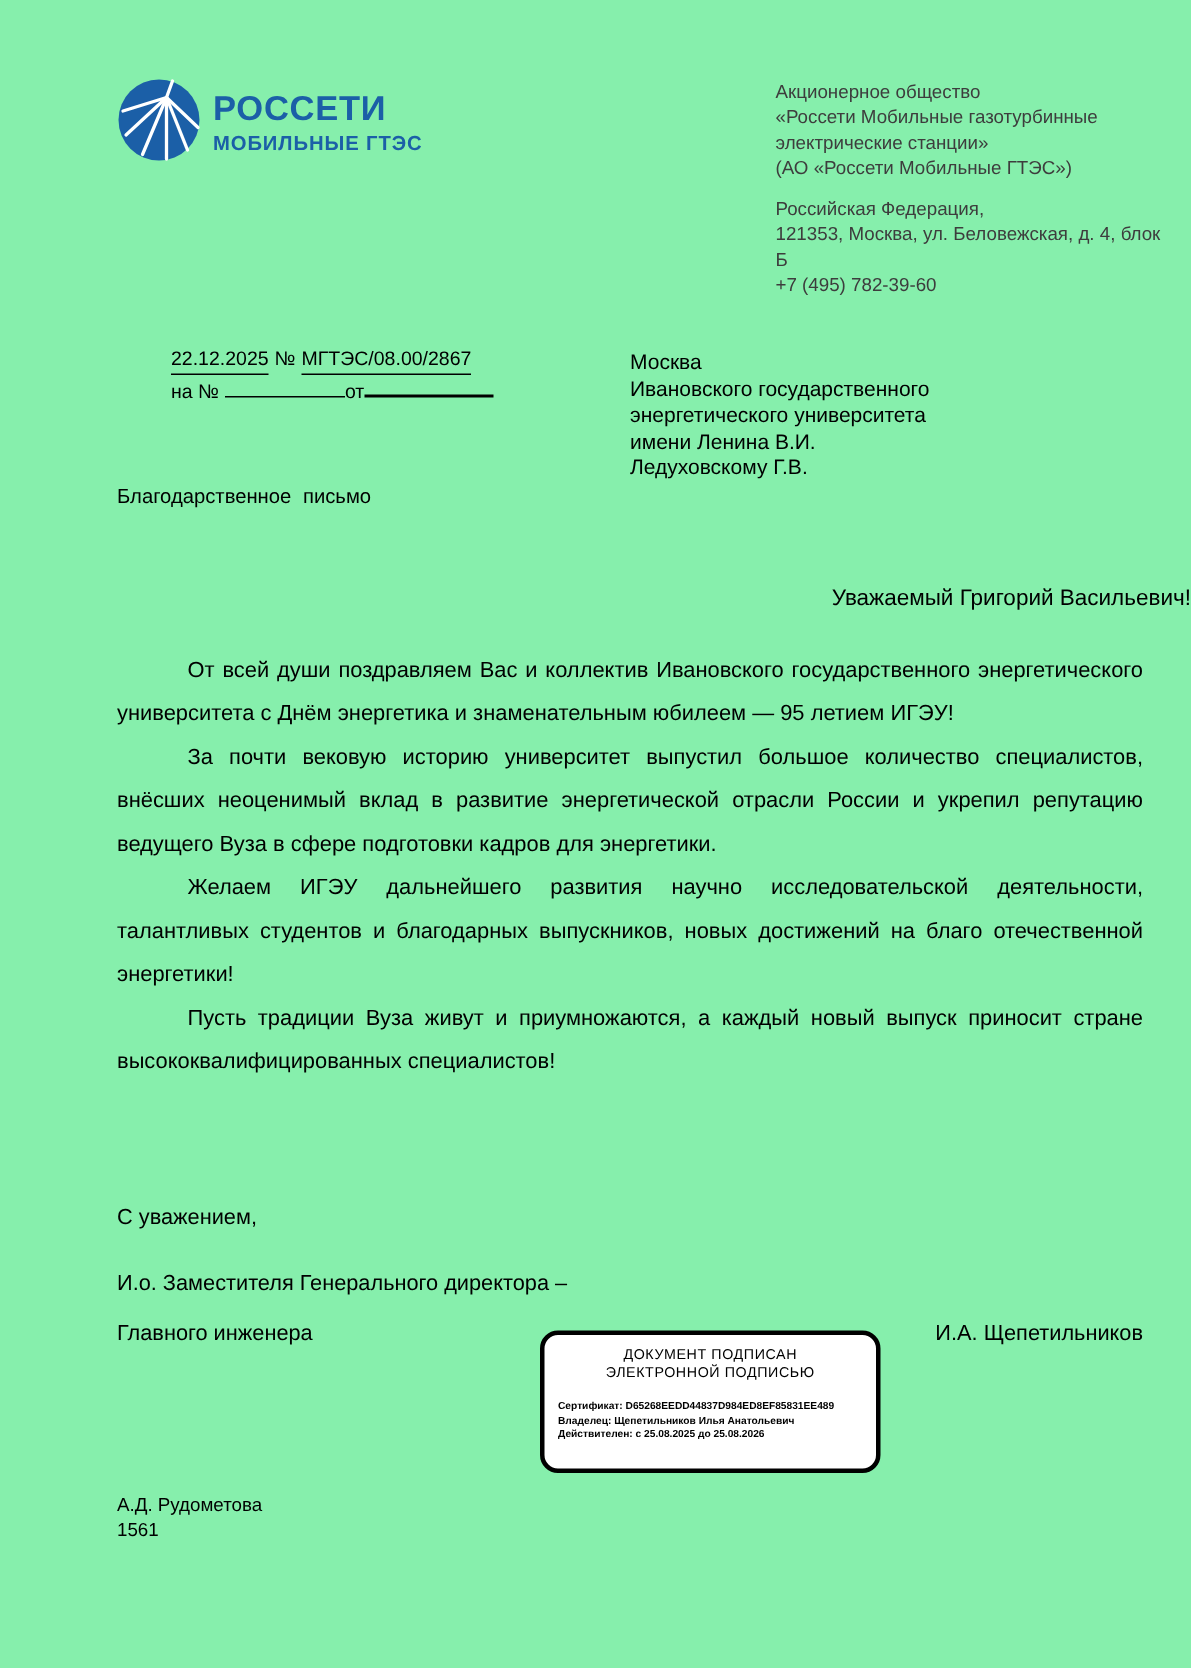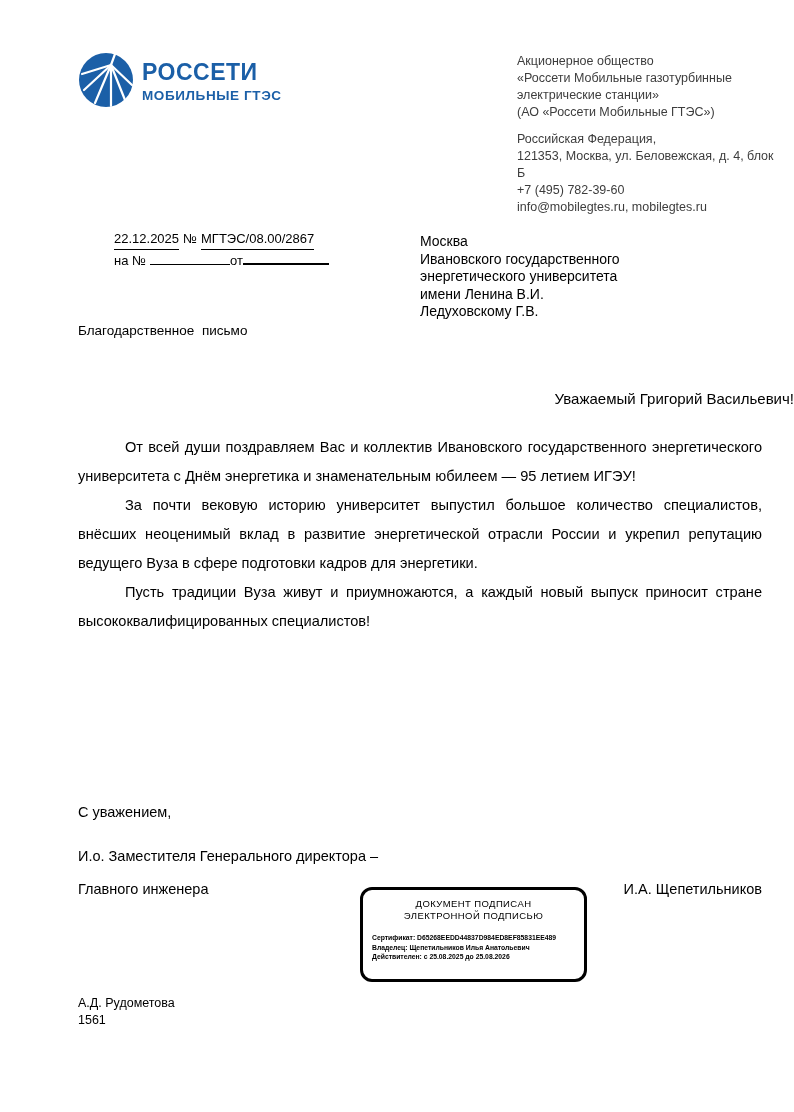--- a/index.html
+++ b/index.html
@@ -1,20 +1,20 @@
 <!DOCTYPE html>
 <html><head>
 <meta charset="utf-8">
 <style>
   html,body{margin:0;padding:0;background:#e8e8e8;}
   .page{
     position:relative;
     width:794px;height:1112px;
     margin:0 auto;
-    background:#ffffff;
+    background:#86efac;
     font-family:"Liberation Sans", sans-serif;
     color:#000;
     overflow:hidden;
   }
   
   .logo{position:absolute;left:78px;top:52px;display:flex;align-items:flex-start;}
   .logo-globe{width:56px;height:56px;display:block;}
   .logo-text{margin-left:8px;padding-top:8px;}
   .logo-brand{font-size:23px;font-weight:800;color:#1b5fa7;letter-spacing:.5px;line-height:24px;}
   .logo-sub{font-size:13.5px;font-weight:700;color:#1b5fa7;letter-spacing:.6px;line-height:17px;margin-top:3px;}
@@ -82,21 +82,20 @@
     <div class="block">
       <div>Акционерное общество</div>
       <div>«Россети Мобильные газотурбинные</div>
       <div>электрические станции»</div>
       <div>(АО «Россети Мобильные ГТЭС»)</div>
     </div>
     <div class="block">
       <div>Российская Федерация,</div>
       <div>121353, Москва, ул. Беловежская, д. 4, блок Б</div>
       <div>+7 (495) 782-39-60</div>
-      <div>info@mobilegtes.ru, mobilegtes.ru</div>
     </div>
   </div>
 
   <div class="ref">
     <div class="ref-row">
       <span class="u">22.12.2025</span>
       <span class="ref-sep">№</span>
       <span class="u">МГТЭС/08.00/2867</span>
     </div>
     <div class="ref-row">
@@ -115,20 +114,21 @@
     <div>Ледуховскому  Г.В.</div>
   </div>
 
   <div class="subject">Благодарственное письмо</div>
 
   <div class="salutation">Уважаемый Григорий Васильевич!</div>
 
   <div class="body-text">
     <p>От всей души поздравляем Вас и коллектив Ивановского государственного энергетического университета с Днём энергетика и знаменательным юбилеем — 95 летием ИГЭУ!</p>
     <p>За почти вековую историю университет выпустил большое количество специалистов, внёсших неоценимый вклад в развитие энергетической отрасли России и укрепил репутацию ведущего Вуза в сфере подготовки кадров для энергетики.</p>
+    <p>Желаем ИГЭУ дальнейшего развития научно исследовательской деятельности, талантливых студентов и благодарных выпускников, новых достижений на благо отечественной энергетики!</p>
     <p>Пусть традиции Вуза живут и приумножаются, а каждый новый выпуск приносит стране высококвалифицированных специалистов!</p>
   </div>
 
   <div class="closing c1">С уважением,</div>
   <div class="closing c2">И.о. Заместителя Генерального директора –</div>
   <div class="closing c3">
     <span>Главного инженера</span>
     <span>И.А. Щепетильников</span>
   </div>
 

